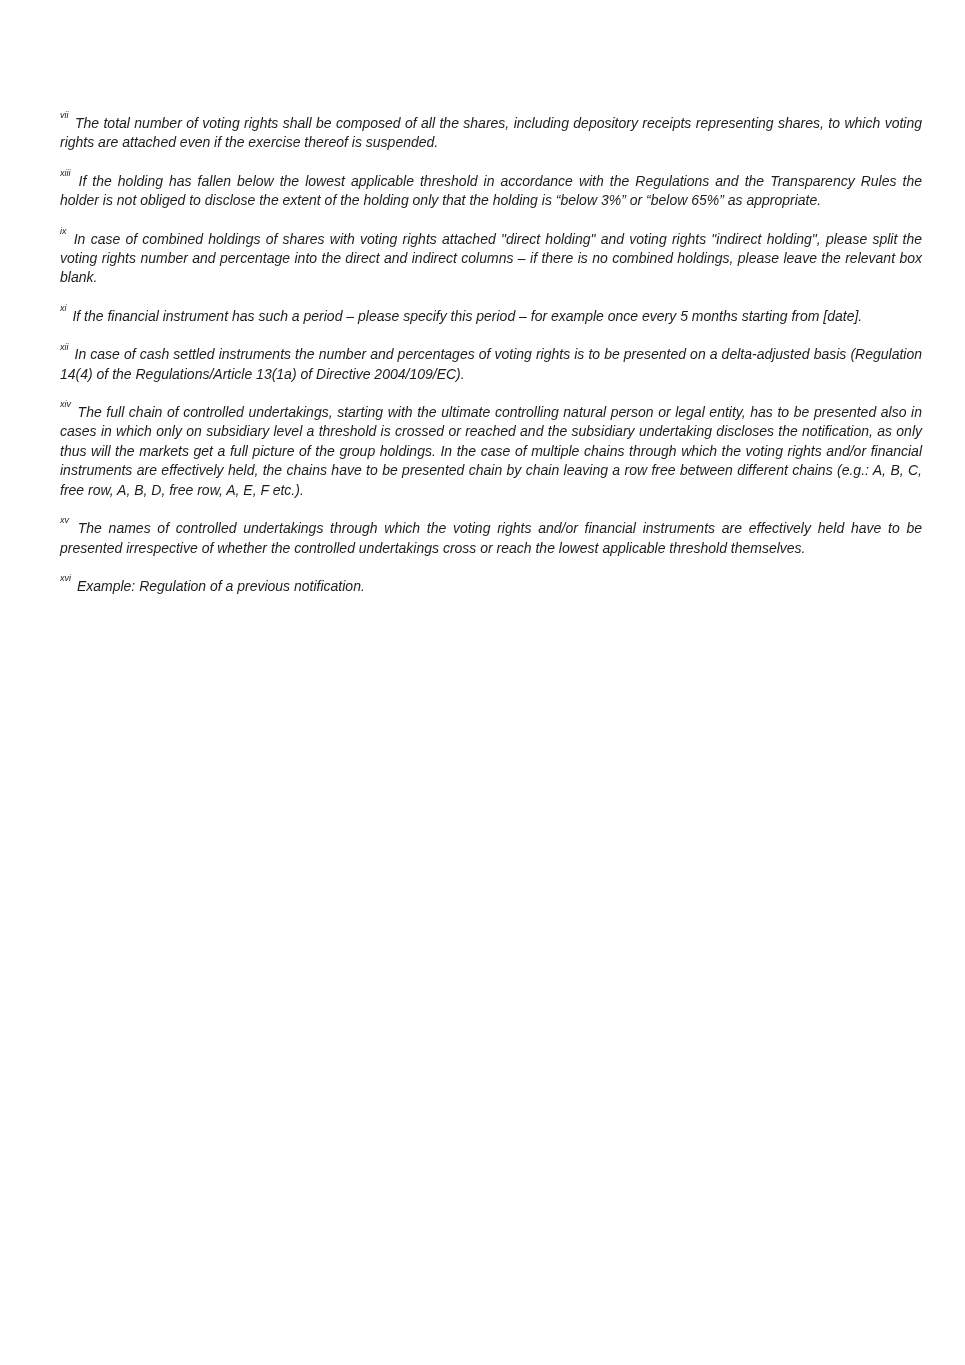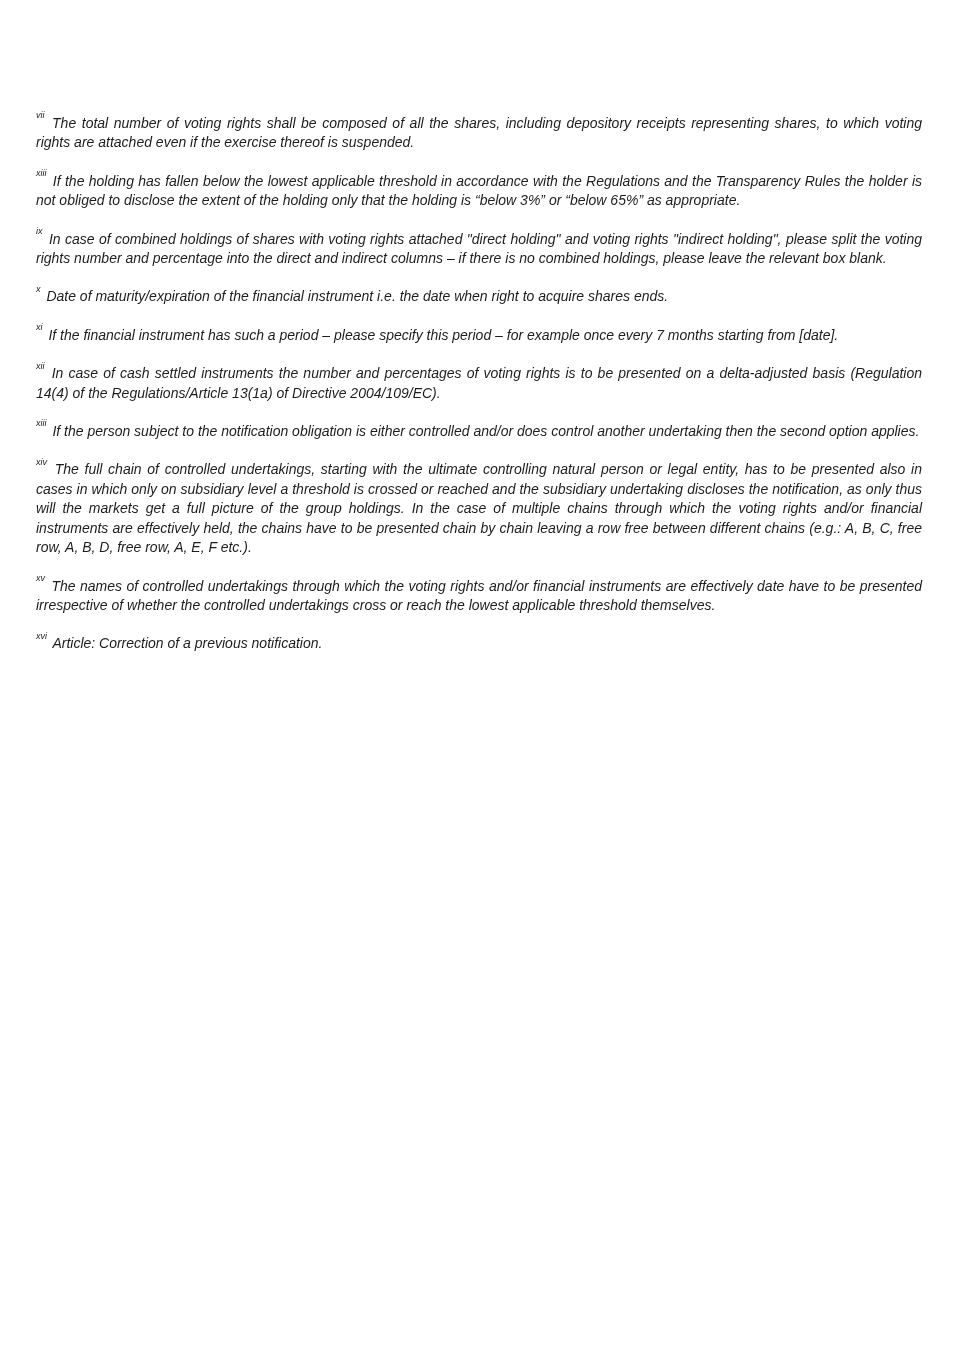--- a/index.html
+++ b/index.html
@@ -9,21 +9,21 @@
   }
   body {
     width: 965px;
     height: 1365px;
     overflow: hidden;
   }
   .page {
     box-sizing: border-box;
     width: 965px;
     height: 1365px;
-    padding: 114px 43px 0 36px;
+    padding: 114px 43px 0 60px;
     background: #ffffff;
     font-family: "Liberation Sans", sans-serif;
     font-style: italic;
     font-size: 14px;
     line-height: 19.4px;
     color: #1d1d1d;
   }
   p.footnote {
     margin: 0 0 19px 0;
     text-align: justify;
@@ -40,27 +40,25 @@
 <body>
 
 <div class="page">
 
   <p class="footnote"><sup class="fn-marker">vii</sup> <span>The total number of voting rights shall be composed of all the shares, including depository receipts representing shares, to which voting rights are attached even if the exercise thereof is suspended.</span></p>
 
   <p class="footnote"><sup class="fn-marker">xiii</sup> <span>If the holding has fallen below the lowest applicable threshold in accordance with the Regulations and the Transparency Rules  the holder is not obliged to disclose the extent of the holding only that the holding is “below 3%” or “below 65%” as appropriate.</span></p>
 
   <p class="footnote"><sup class="fn-marker">ix</sup> <span>In case of combined holdings of shares with voting rights attached "direct holding" and voting rights "indirect holding", please split the voting rights number and percentage into the direct and indirect columns – if there is no combined holdings, please leave the relevant box blank.</span></p>
 
-  <p class="footnote"><sup class="fn-marker">x</sup> <span>Date of maturity/expiration of the financial instrument i.e. the date when right to acquire shares ends.</span></p>
 
-  <p class="footnote"><sup class="fn-marker">xi</sup> <span>If the financial instrument has such a period – please specify this period – for example once every 7 months starting from [date].</span></p>
+  <p class="footnote"><sup class="fn-marker">xi</sup> <span>If the financial instrument has such a period – please specify this period – for example once every 5 months starting from [date].</span></p>
 
   <p class="footnote"><sup class="fn-marker">xii</sup> <span>In case of cash settled instruments the number and percentages of voting rights is to be presented on a delta-adjusted basis (Regulation 14(4) of the Regulations/Article 13(1a) of Directive 2004/109/EC).</span></p>
 
-  <p class="footnote"><sup class="fn-marker">xiii</sup> <span>If the person subject to the notification obligation is either controlled and/or does control another undertaking then the second option applies.</span></p>
 
   <p class="footnote"><sup class="fn-marker">xiv</sup> <span>The full chain of controlled undertakings, starting with the ultimate controlling natural person or legal entity, has to be presented also in cases in which only on subsidiary level a threshold is crossed or reached and the subsidiary undertaking discloses the notification, as only thus will the markets get a full picture of the group holdings. In the case of multiple chains through which the voting rights and/or financial instruments are effectively held, the chains have to be presented chain by chain leaving a row free between different chains (e.g.: A, B, C, free row, A, B, D, free row, A, E, F etc.).</span></p>
 
-  <p class="footnote"><sup class="fn-marker">xv</sup> <span>The names of controlled undertakings through which the voting rights and/or financial instruments are effectively date have to be presented irrespective of whether the controlled undertakings cross or reach the lowest applicable threshold themselves.</span></p>
+  <p class="footnote"><sup class="fn-marker">xv</sup> <span>The names of controlled undertakings through which the voting rights and/or financial instruments are effectively held have to be presented irrespective of whether the controlled undertakings cross or reach the lowest applicable threshold themselves.</span></p>
 
-  <p class="footnote"><sup class="fn-marker">xvi</sup> <span>Article: Correction of a previous notification.</span></p>
+  <p class="footnote"><sup class="fn-marker">xvi</sup> <span>Example: Regulation of a previous notification.</span></p>
 
 </div>
 
 </body></html>

